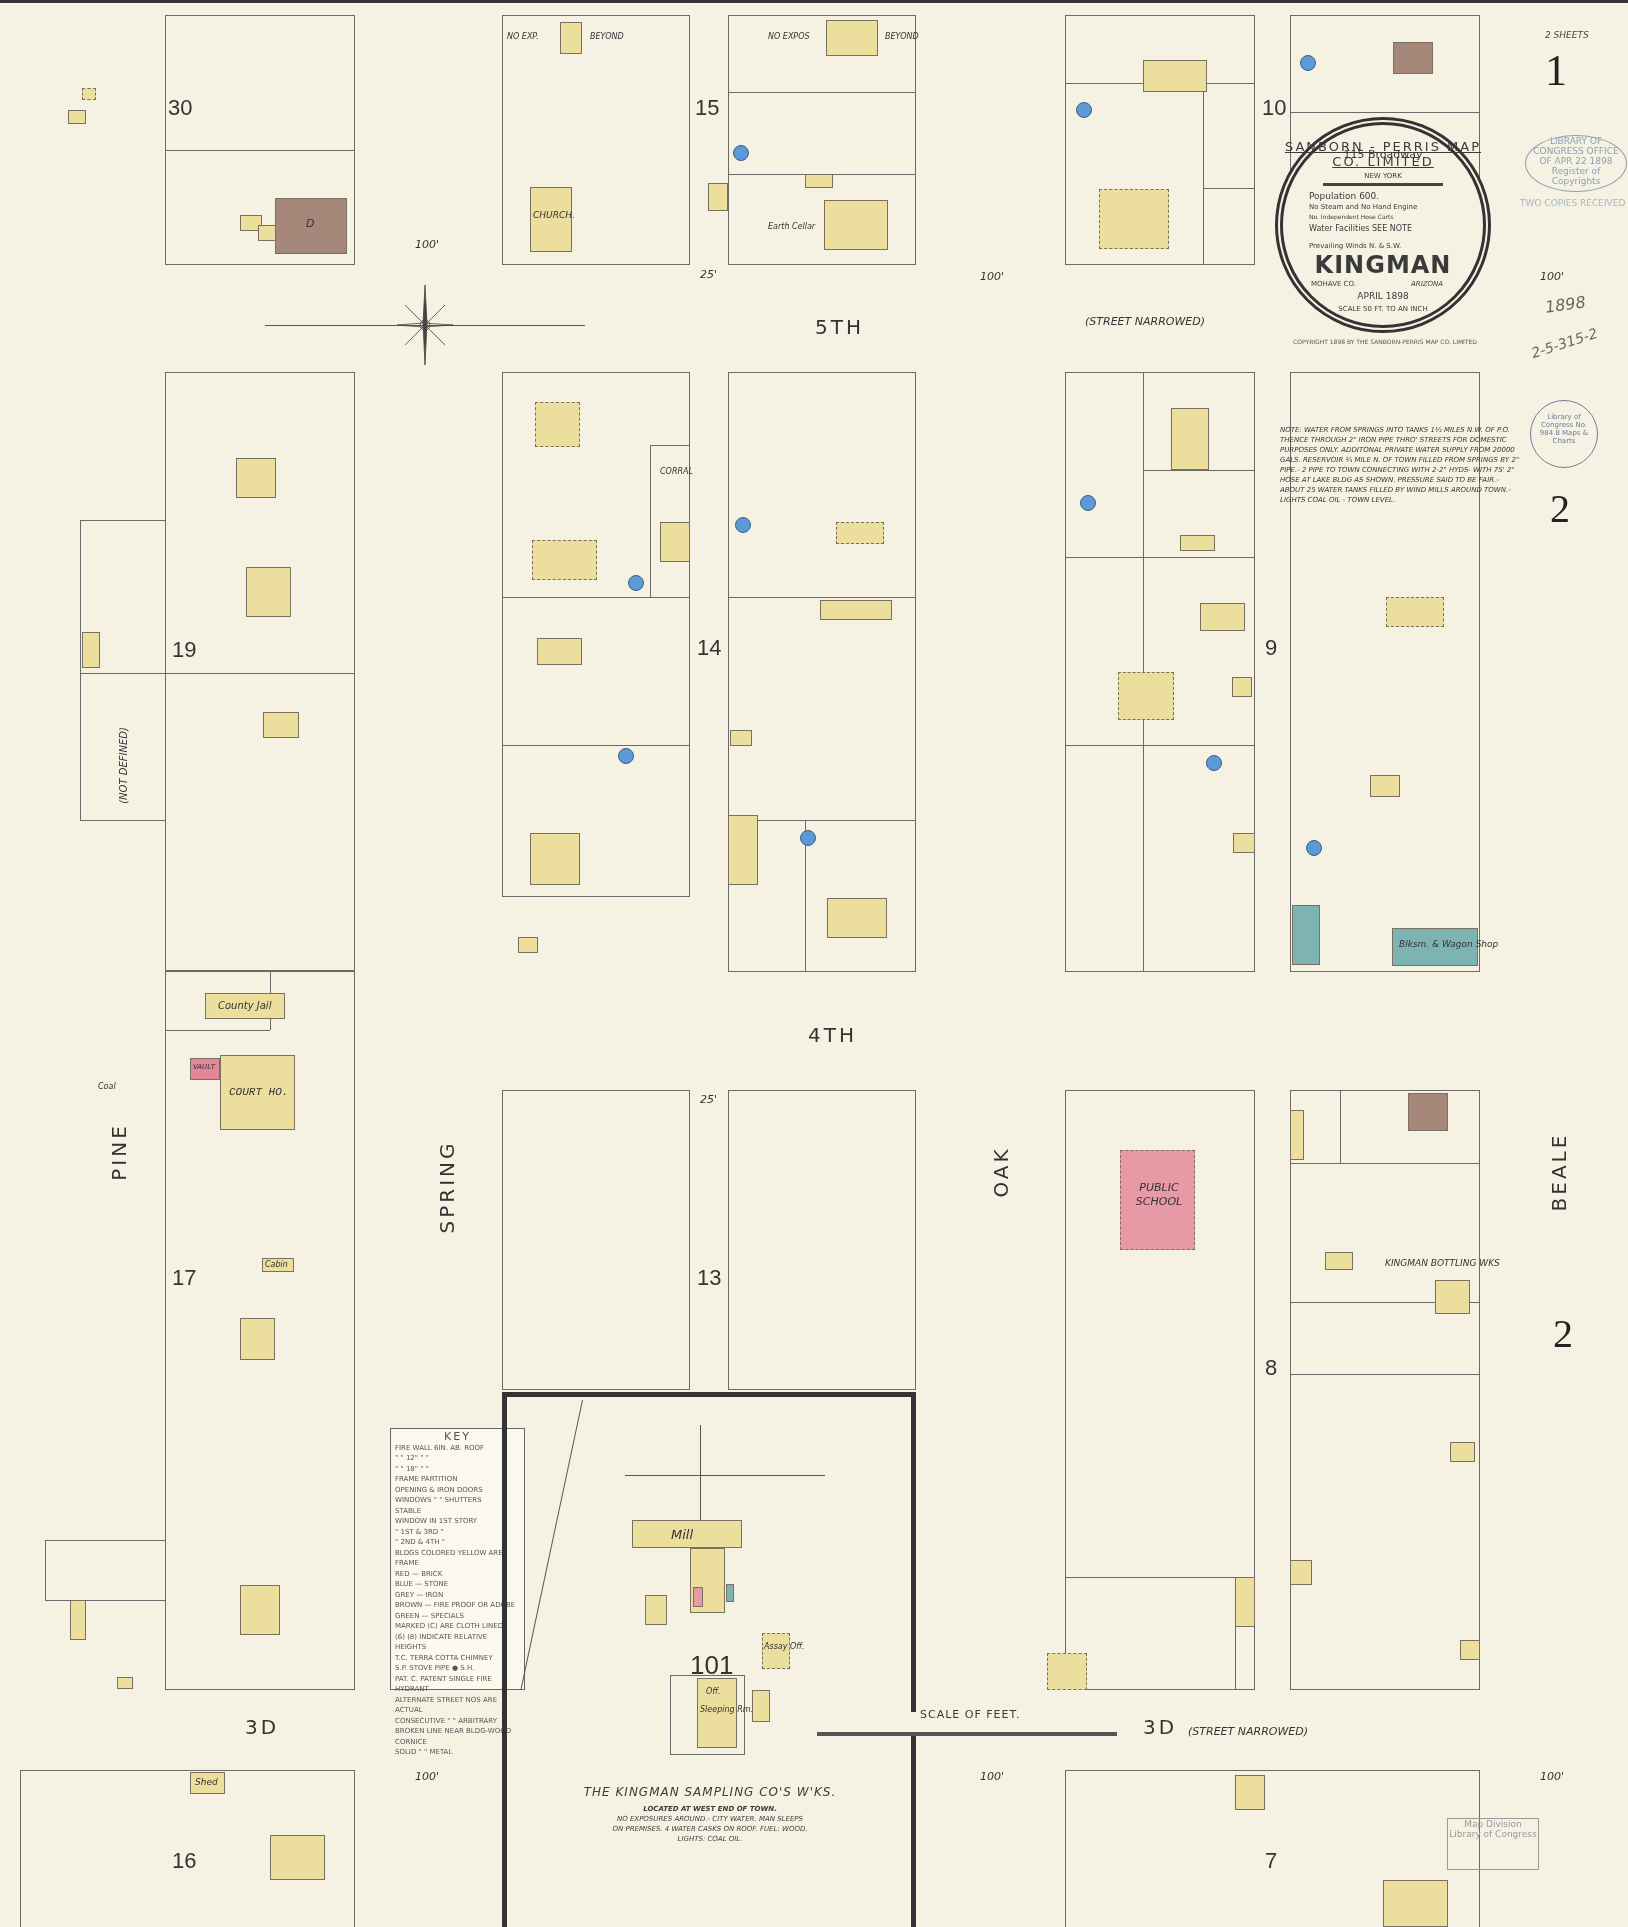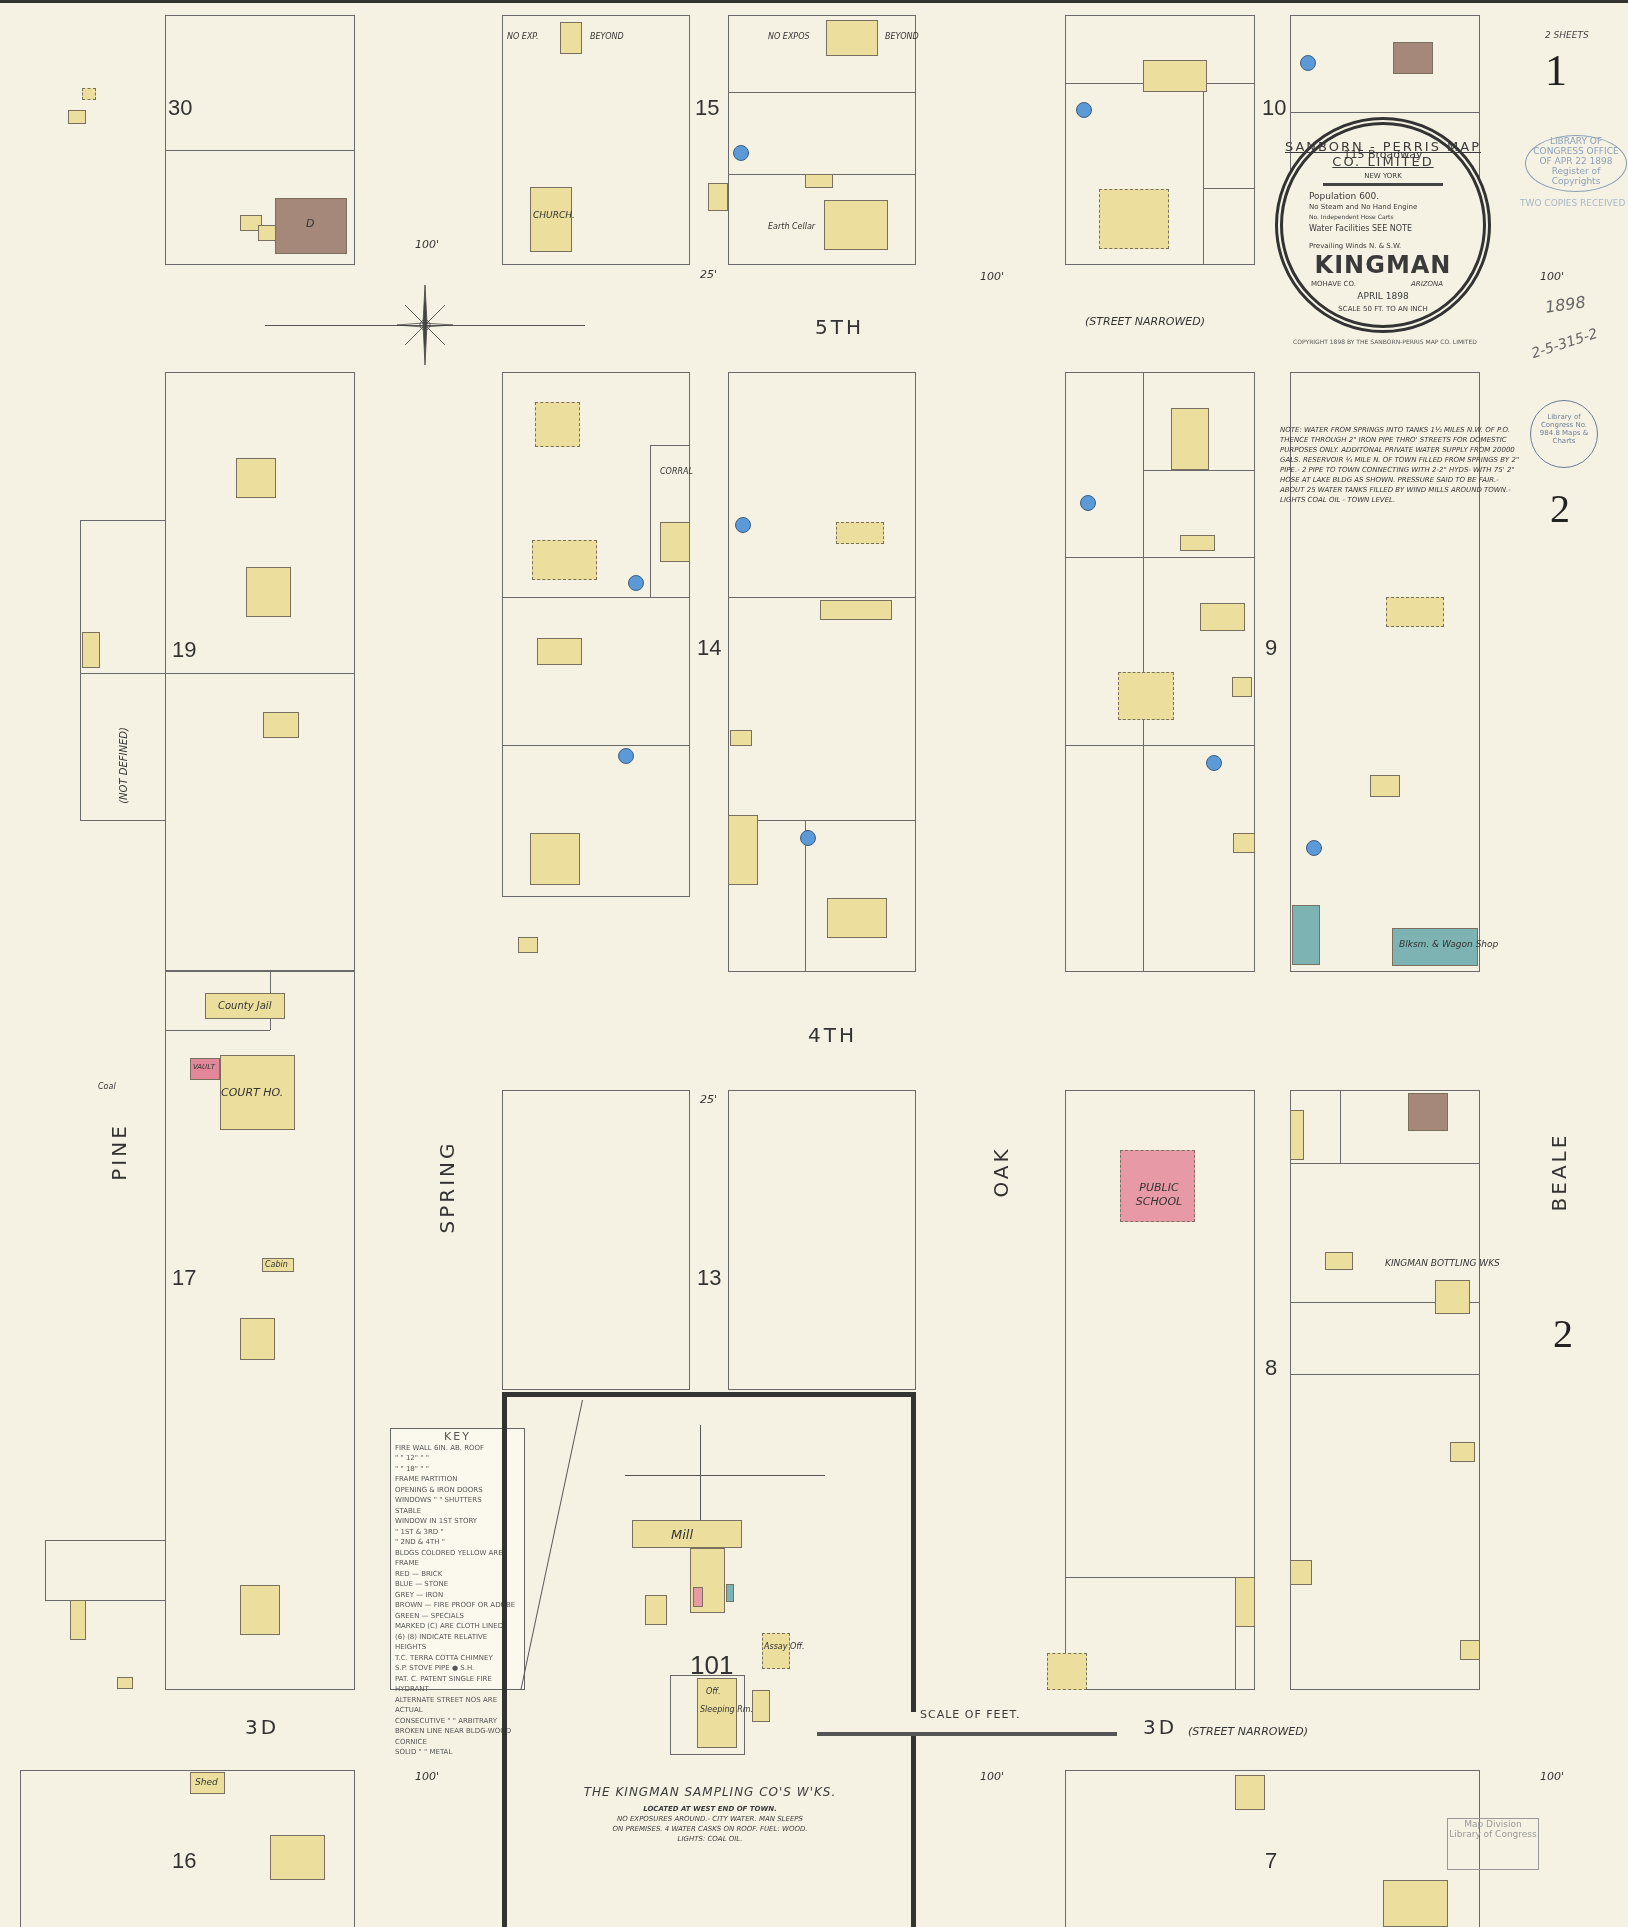--- a/index.html
+++ b/index.html
@@ -201,21 +201,21 @@
 <div class="ln" style="left:270px;top:970px;width:1px;height:60px;"></div>
 <div class="ln" style="left:165px;top:1030px;width:105px;height:1px;"></div>
 <div class="blockno" style="left:172px;top:1265px;">17</div>
 <div class="bld" style="left:205px;top:993px;width:80px;height:26px;">
     <span class="lbl" style="left:12px;top:6px;font-size:10px;">County Jail</span>
   </div>
 <div class="bld vault" style="left:190px;top:1058px;width:30px;height:22px;">
     <span class="lbl" style="left:2px;top:4px;font-size:7px;">VAULT</span>
   </div>
 <div class="bld" style="left:220px;top:1055px;width:75px;height:75px;">
-    <span class="lbl" style="left:0;top:30px;font-size:11px;">COURT HO.</span>
+    <span class="lbl" style="left:8px;top:30px;font-size:11px;font-family:Liberation Mono, monospace;">COURT HO.</span>
   </div>
 <div class="lbl" style="left:98px;top:1082px;font-size:8px;">Coal</div>
 <div class="bld" style="left:262px;top:1258px;width:32px;height:14px;">
     <span class="lbl" style="left:2px;top:1px;font-size:8px;">Cabin</span>
   </div>
 <div class="bld" style="left:240px;top:1318px;width:35px;height:42px;"></div>
 <div class="bld" style="left:240px;top:1585px;width:40px;height:50px;"></div>
 <div class="bld" style="left:70px;top:1600px;width:16px;height:40px;"></div>
 <div class="bld" style="left:117px;top:1677px;width:16px;height:12px;"></div>
 
@@ -284,21 +284,21 @@
 <div class="abs" style="left:560px;top:1815px;width:300px;text-align:center;font-size:7px;font-style:italic;">NO EXPOSURES AROUND.- CITY WATER. MAN SLEEPS</div>
 <div class="abs" style="left:560px;top:1825px;width:300px;text-align:center;font-size:7px;font-style:italic;">ON PREMISES. 4 WATER CASKS ON ROOF. FUEL: WOOD.</div>
 <div class="abs" style="left:560px;top:1835px;width:300px;text-align:center;font-size:7px;font-style:italic;">LIGHTS: COAL OIL.</div>
 
 <div class="abs" style="left:920px;top:1708px;font-size:11px;letter-spacing:1px;">SCALE OF FEET.</div>
 <div class="abs" style="left:817px;top:1732px;width:300px;height:4px;background:#555;"></div>
 
 <div class="blk" style="left:1065px;top:1090px;width:190px;height:600px;"></div>
 <div class="ln" style="left:1065px;top:1577px;width:190px;height:1px;"></div>
 <div class="ln" style="left:1235px;top:1577px;width:1px;height:113px;"></div>
-<div class="bld red dash" style="left:1120px;top:1150px;width:75px;height:72px;padding-left:32px;">
+<div class="bld red dash" style="left:1120px;top:1150px;width:75px;height:100px;padding-left:32px;">
     <span class="lbl" style="left:8px;top:30px;font-size:11px;line-height:14px;white-space:normal;width:60px;text-align:center;">PUBLIC SCHOOL</span>
   </div>
 <div class="bld" style="left:1235px;top:1577px;width:20px;height:50px;"></div>
 <div class="bld dash" style="left:1047px;top:1653px;width:40px;height:37px;"></div>
 
 <div class="blk" style="left:1290px;top:1090px;width:190px;height:600px;"></div>
 <div class="ln" style="left:1290px;top:1163px;width:190px;height:1px;"></div>
 <div class="ln" style="left:1340px;top:1090px;width:1px;height:73px;"></div>
 <div class="ln" style="left:1290px;top:1302px;width:190px;height:1px;"></div>
 <div class="ln" style="left:1290px;top:1374px;width:190px;height:1px;"></div>

